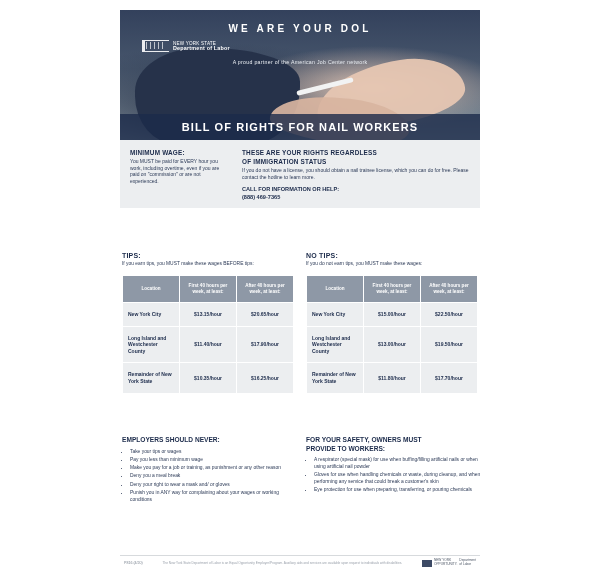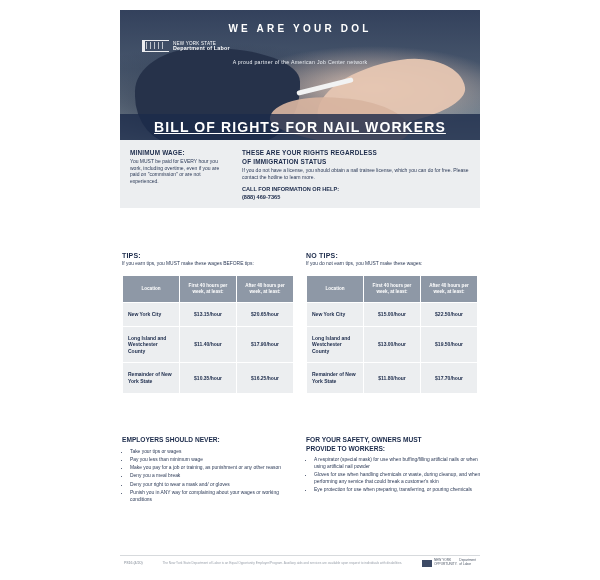--- a/index.html
+++ b/index.html
@@ -72,21 +72,21 @@
     opacity:.75;
   }
   .dol-text{font-size:4.6px;line-height:5.4px;letter-spacing:.2px;}
   .dol-text b{display:block;font-size:5.4px;font-weight:bold;}
   .hero-title-band{
     position:absolute;left:0;bottom:0;width:100%;height:26px;
     background:rgba(27,42,74,0.80);
     display:flex;align-items:center;justify-content:center;
   }
   .hero-title{
-    color:#ffffff;font-size:14px;font-weight:bold;letter-spacing:1.1px;text-decoration:underline;
+    color:#ffffff;font-size:11px;font-weight:bold;letter-spacing:1.1px;
   }
 
   
   .infoband{
     position:absolute;left:120px;top:140px;width:360px;height:68px;
     background:#eceef0;
   }
   .info-left{position:absolute;left:10px;top:9px;width:95px;}
   .info-right{position:absolute;left:122px;top:9px;width:228px;}
   .ib-head{

